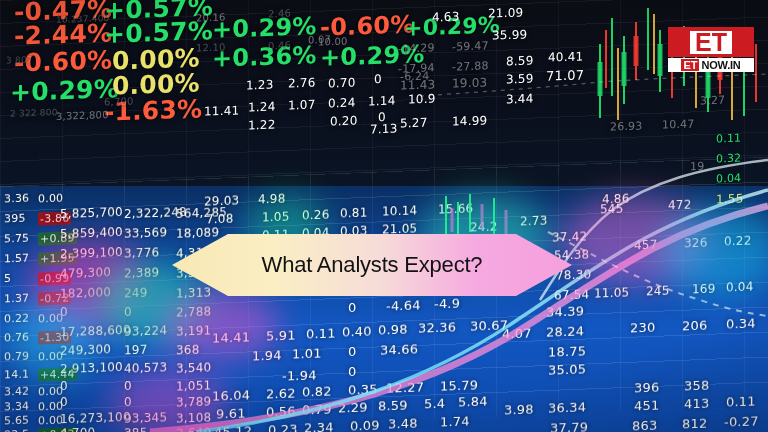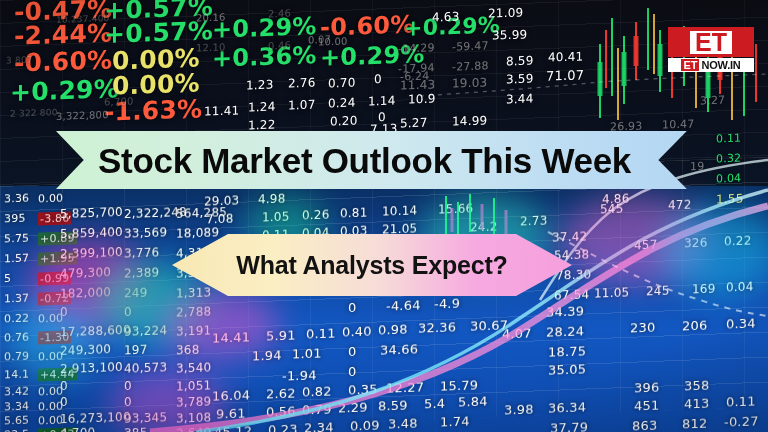--- a/index.html
+++ b/index.html
@@ -100,22 +100,22 @@
     position:absolute;left:172px;top:234px;width:400px;height:62px;
     background:linear-gradient(90deg,#f8e8b4 0%,#faeec4 26%,#f6dcd8 52%,#f6a9e0 76%,#f59fdd 100%);
     clip-path:polygon(
       0% 50%, 14% 0%, 86% 0%, 100% 50%, 86% 100%, 14% 100%
     );
     display:flex;align-items:center;justify-content:center;
     box-shadow:0 2px 10px rgba(0,0,0,.35);
   }
   .banner2 .txt{
     font-family:"Liberation Sans",sans-serif;
-    font-weight:700;
-    font-size:25px;
+    font-weight:400;
+    font-size:22px;
     color:#121212;
     letter-spacing:-.2px;
     white-space:nowrap;
   }
 
   
   .logo{
     position:absolute;right:14px;top:27px;width:86px;
     font-family:"Liberation Sans",sans-serif;
   }
@@ -464,23 +464,20 @@
     <div class="glow-blob" style="left:8px;top:300px;width:90px;height:80px;background:#35d7ff;opacity:.4;"></div>
     <div class="glow-blob" style="left:108px;top:370px;width:120px;height:70px;background:#ff4fd8;opacity:.4;"></div>
     <div class="glow-blob" style="left:420px;top:196px;width:130px;height:80px;background:#2fe6c0;opacity:.45;"></div>
     <div class="glow-blob" style="left:560px;top:196px;width:150px;height:90px;background:#ff66d0;opacity:.42;"></div>
     <div class="glow-blob" style="left:660px;top:206px;width:120px;height:90px;background:#19d8ff;opacity:.4;"></div>
     <div class="glow-blob" style="left:246px;top:196px;width:80px;height:60px;background:#19ff9b;opacity:.35;"></div>
 
     <div class="vignette"></div>
   </div>
 
-  <div class="banner1">
-    <div class="txt">Stock Market Outlook This Week</div>
-  </div>
 
   <div class="banner2">
     <div class="txt">What Analysts Expect?</div>
   </div>
 
   <div class="logo">
     <div class="et">
       <span>ET</span>
     </div>
     <div class="site">

